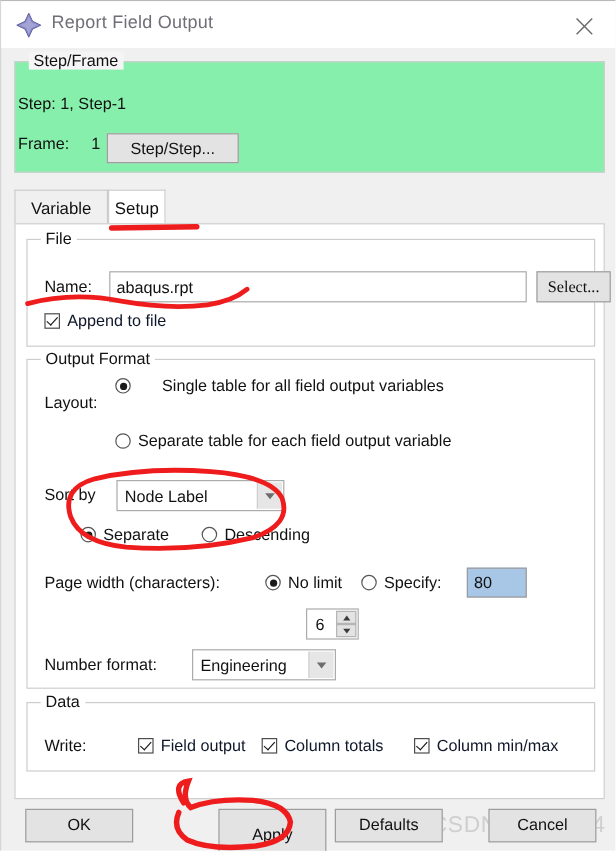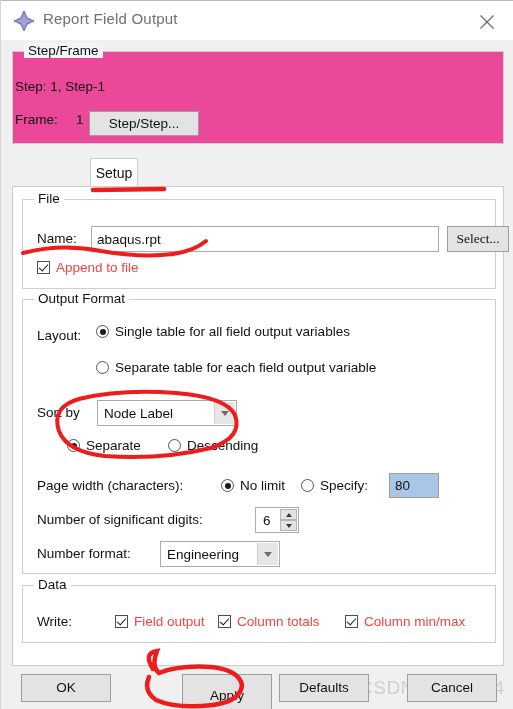--- a/index.html
+++ b/index.html
@@ -69,21 +69,21 @@
     left: 11px;
     background: #f0f0f0;
     padding: 0 4px;
     font-size: 13.5px;
     color: #111;
     white-space: nowrap;
   }
   #grp-stepframe {
     left: 11px; top: 50px;
     width: 492px; height: 93px;
-    background: #ec4899;
+    background: #86efac;
   }
   #grp-stepframe > .gb-title { background: #f5f5f5; }
 
   .row-text {
     position: absolute;
     white-space: nowrap;
     font-size: 13.5px;
     color: #111;
   }
   #step-line  { left: 14px; top: 78px; }
@@ -163,21 +163,21 @@
   }
   #inp-name { left: 68px; top: 26px; width: 348px; height: 26px; }
   #btn-select { left: 424px; top: 26px; width: 62px; height: 26px; font-family: Liberation Serif, serif; }
 
   .checkbox-wrap {
     position: absolute;
     display: flex;
     align-items: center;
     white-space: nowrap;
     font-size: 13.5px;
-    color: #ef4444;
+    color: #0f172a;
   }
   .cbox {
     width: 13px; height: 13px;
     box-sizing: border-box;
     border: 1px solid #4d4d4d;
     background: #ffffff;
     margin-right: 6px;
     position: relative;
     flex: 0 0 auto;
   }
@@ -221,21 +221,21 @@
   .radio.on::after {
     content: "";
     position: absolute;
     left: 2.5px; top: 2.5px;
     width: 6px; height: 6px;
     border-radius: 50%;
     background: #1a1a1a;
   }
 
   #lbl-layout  { left: 14px; top: 28px; }
-  #rad-single  { left: 73px; top: 24px; }
+  #rad-single  { left: 73px; top: 14px; gap: 20px; }
   #rad-separate{ left: 73px; top: 60px; }
 
   #lbl-sortby  { left: 14px; top: 105px; }
 
   .combo {
     position: absolute;
     box-sizing: border-box;
     border: 1px solid #ababab;
     background: #ffffff;
     display: flex;
@@ -372,20 +372,21 @@
 
   <div class="groupbox" id="grp-stepframe">
     <span class="gb-title">Step/Frame</span>
   </div>
   <span class="row-text" id="step-line">Step: 1, Step-1</span>
   <span class="row-text" id="frame-lbl">Frame:</span>
   <span class="row-text" id="frame-val">1</span>
   <button class="btn" id="btn-stepframe">Step/Step...</button>
 
   <div class="tabstrip">
+    <div class="tab" id="tab-variable">Variable</div>
     <div class="tab" id="tab-setup">Setup</div>
   </div>
 
   <div class="tabpanel">
 
     <div class="groupbox" id="grp-file">
       <span class="gb-title">File</span>
       <span class="row-text" id="lbl-name">Name:</span>
       <input class="textinput" id="inp-name" type="text" value="abaqus.rpt" style="">
       <button class="btn" id="btn-select">Select...</button>
@@ -431,21 +432,20 @@
       <label class="radio-wrap" id="rad-nolimit">
         <span class="radio on"></span>
         <span>No limit</span>
       </label>
       <label class="radio-wrap" id="rad-specify">
         <span class="radio"></span>
         <span>Specify:</span>
       </label>
       <input class="textinput" id="inp-specify" type="text" value="80" style="">
 
-      <span class="row-text" id="lbl-sigdigits">Number of significant digits:</span>
       <div class="spinner" id="spin-digits">
         <span class="sp-val">6</span>
         <span class="spin-btns">
           <span>
               <i class="up"></i>
             </span>
           <span>
               <i class="dn"></i>
             </span>
         </span>

